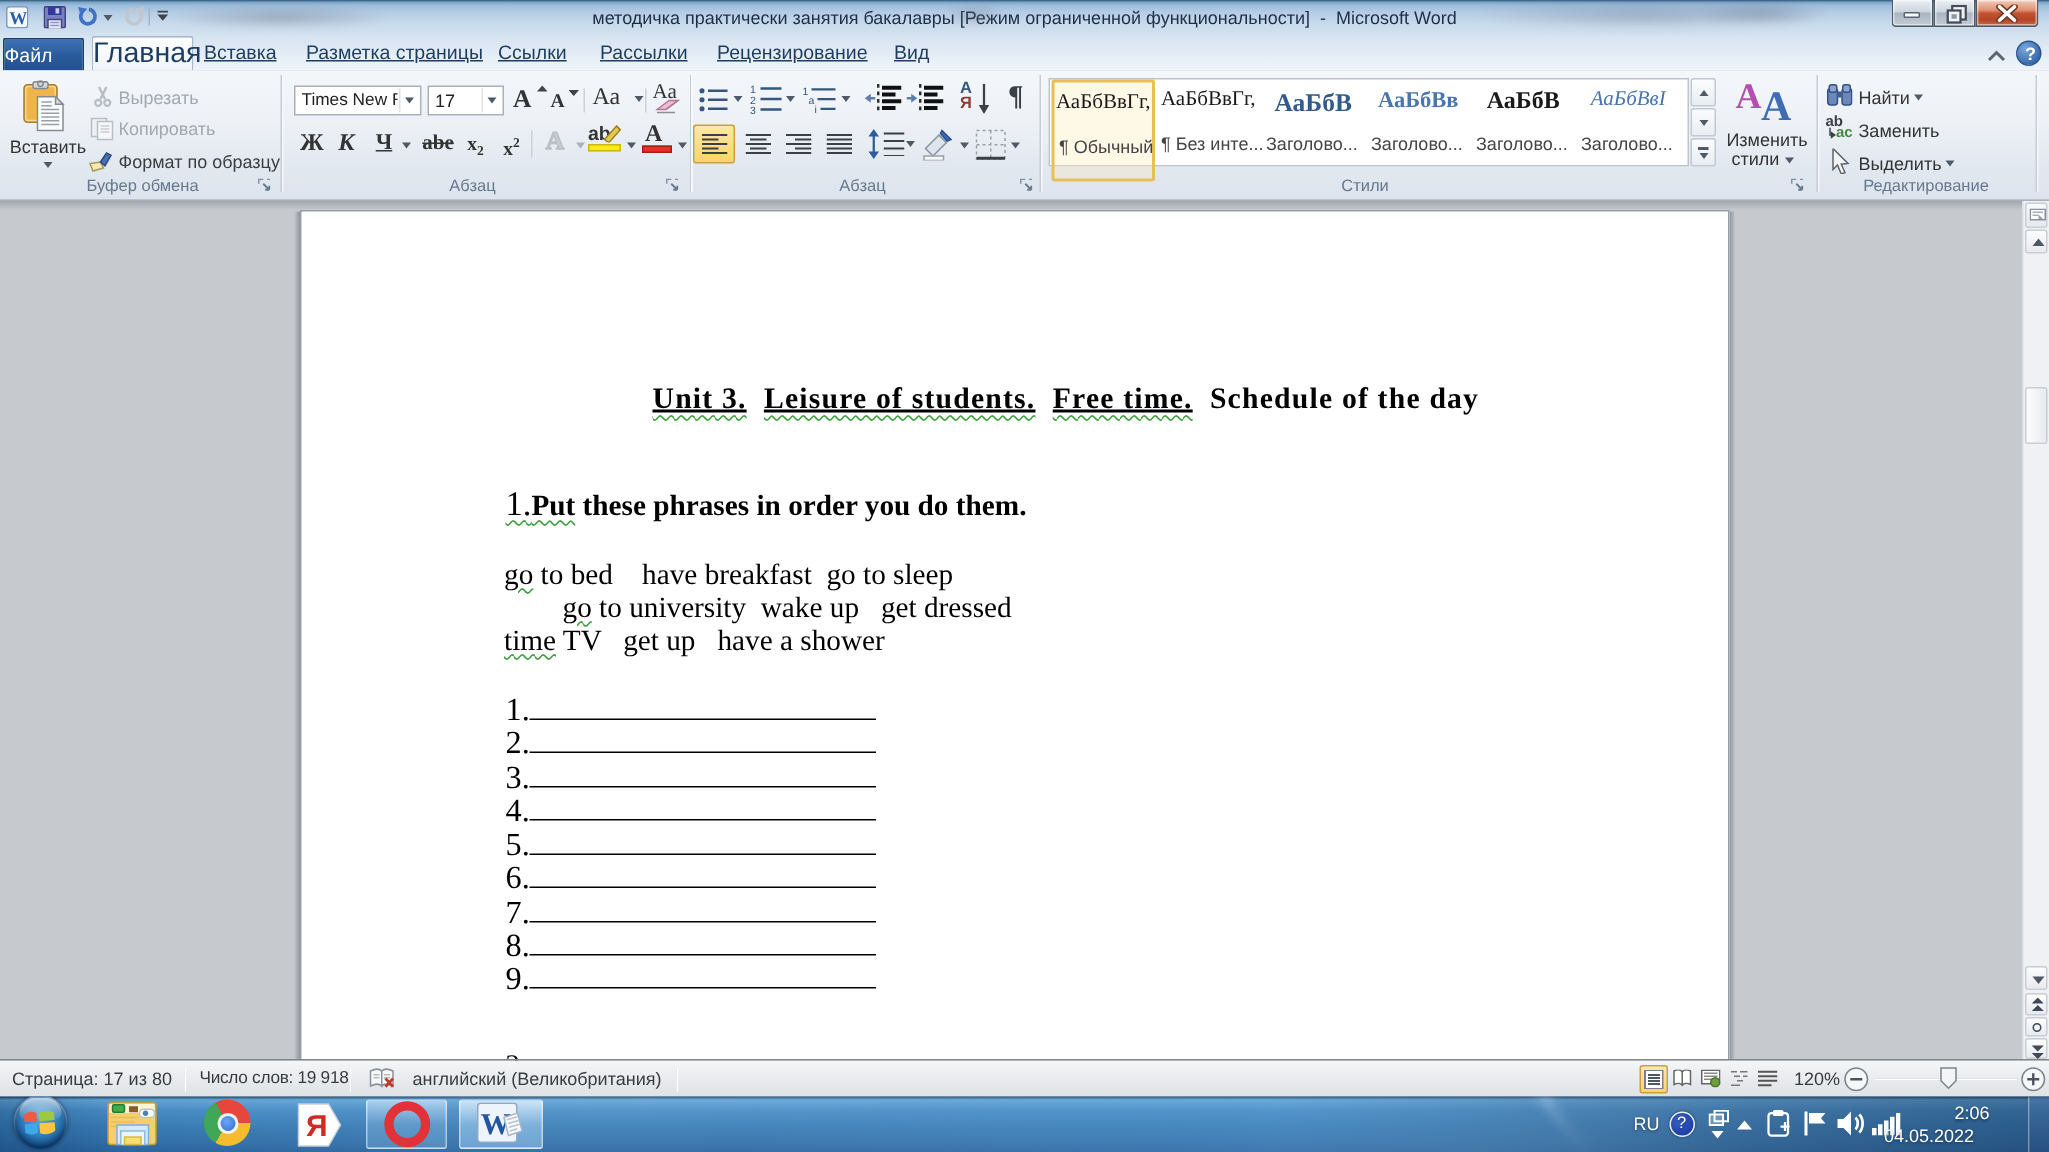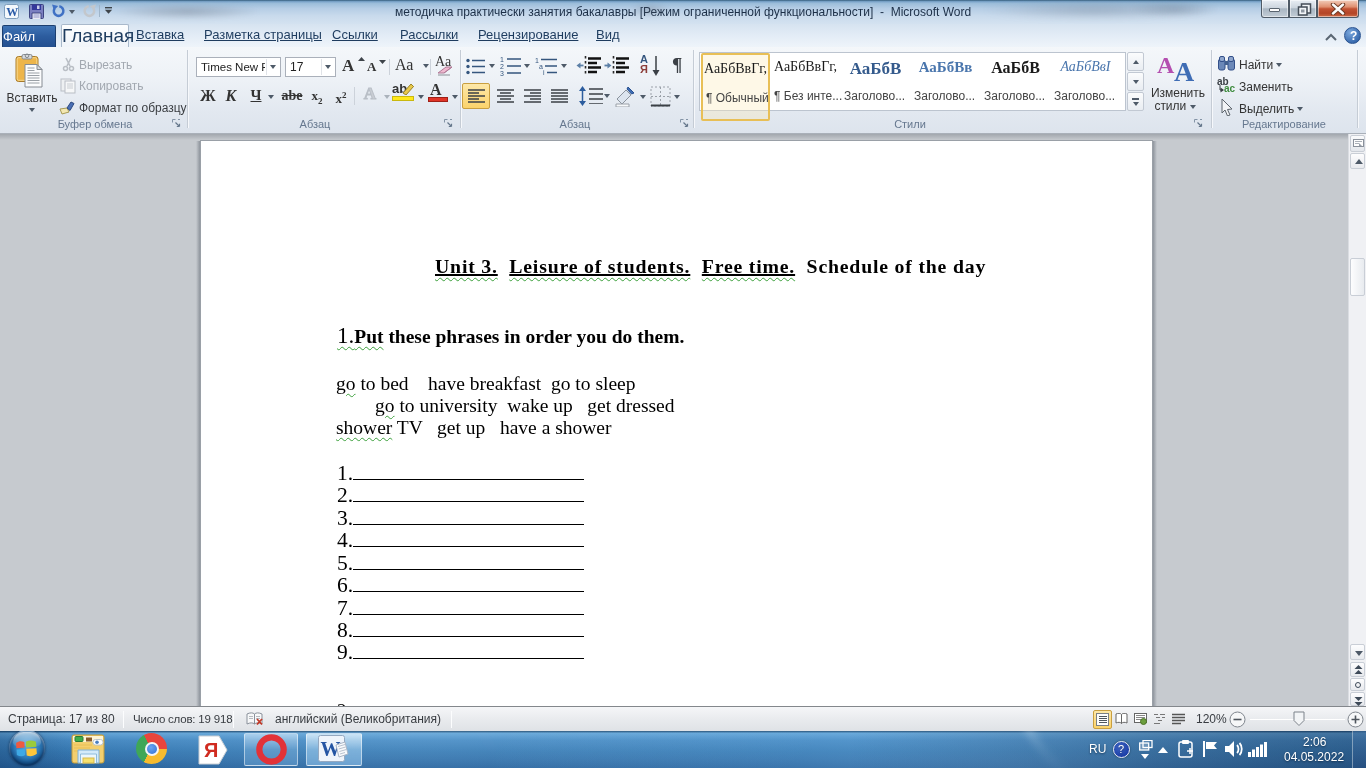--- a/index.html
+++ b/index.html
@@ -425,21 +425,21 @@
 
 <div class="abs" id="docarea">
   <div id="docshadowtop"></div>
   <div id="pageshadL"></div>
   <div id="pageshadR"></div>
   <div id="page"></div>
   <div class="doct" id="dtitle" style="left:435px;top:121px;font-size:19.8px;font-weight:bold;letter-spacing:0.8px;"><span class="ub"><span class="wavy">Unit 3.</span></span>  <span class="ub"><span class="wavy">Leisure of students.</span></span>  <span class="ub"><span class="wavy">Free time.</span></span>  Schedule of the day</div>
   <div class="doct" id="dhead" style="left:337px;top:189px;font-size:23px;"><span class="wavy">1.</span><span style="font-size:19.5px;font-weight:bold;"><span class="wavy">Put</span> these phrases in order you do them.</span></div>
   <div class="doct" style="left:336px;top:238.5px;font-size:19.5px;"><span class="wavy">go</span> to bed    have breakfast  go to sleep</div>
   <div class="doct" style="left:336px;top:260.5px;font-size:19.5px;margin-left:39px;"><span class="wavy">go</span> to university  wake up   get dressed</div>
-  <div class="doct" style="left:336px;top:282.5px;font-size:19.5px;"><span class="wavy">shower</span> TV   get up   have a shower</div>
+  <div class="doct" style="left:336px;top:282.5px;font-size:19.5px;"><span class="wavy">time</span> TV   get up   have a shower</div>
   <div class="doct lrow" style="top:327px;">1.<span class="lline"></span></div>
   <div class="doct lrow" style="top:349.4px;">2.<span class="lline"></span></div>
   <div class="doct lrow" style="top:371.8px;">3.<span class="lline"></span></div>
   <div class="doct lrow" style="top:394.3px;">4.<span class="lline"></span></div>
   <div class="doct lrow" style="top:416.7px;">5.<span class="lline"></span></div>
   <div class="doct lrow" style="top:439.1px;">6.<span class="lline"></span></div>
   <div class="doct lrow" style="top:461.5px;">7.<span class="lline"></span></div>
   <div class="doct lrow" style="top:484px;">8.<span class="lline"></span></div>
   <div class="doct lrow" style="top:506.4px;">9.<span class="lline"></span></div>
   <div class="doct" style="left:337px;top:566px;font-size:19px;">2.</div>
@@ -615,16 +615,16 @@
   </svg>
 
   <svg style="position:absolute;left:1248px;top:10px;" width="19" height="16" viewBox="0 0 19 16">
     <rect x="0" y="11" width="3" height="5" fill="#fff"></rect>
     <rect x="4" y="8.5" width="3" height="7.5" fill="#fff"></rect>
     <rect x="8" y="6" width="3" height="10" fill="#fff"></rect>
     <rect x="12" y="3.5" width="3" height="12.5" fill="#fff"></rect>
     <rect x="16" y="1" width="3" height="15" fill="#fff"></rect>
   </svg>
   <div class="trayt" style="left:1303px;top:4px;">2:06</div>
-  <div class="trayt" style="left:1284px;top:19px;">04.05.2022</div>
+  <div class="trayt" style="left:1256px;top:19px;">04.05.2022</div>
   <div style="left:1352px;top:0;width:1px;height:37px;background:rgba(255,255,255,.4);"></div>
   <div style="left:1353px;top:0;width:13px;height:37px;background:linear-gradient(180deg,rgba(70,120,170,.5),rgba(40,80,130,.6));"></div>
 </div>
 
 </body></html>

